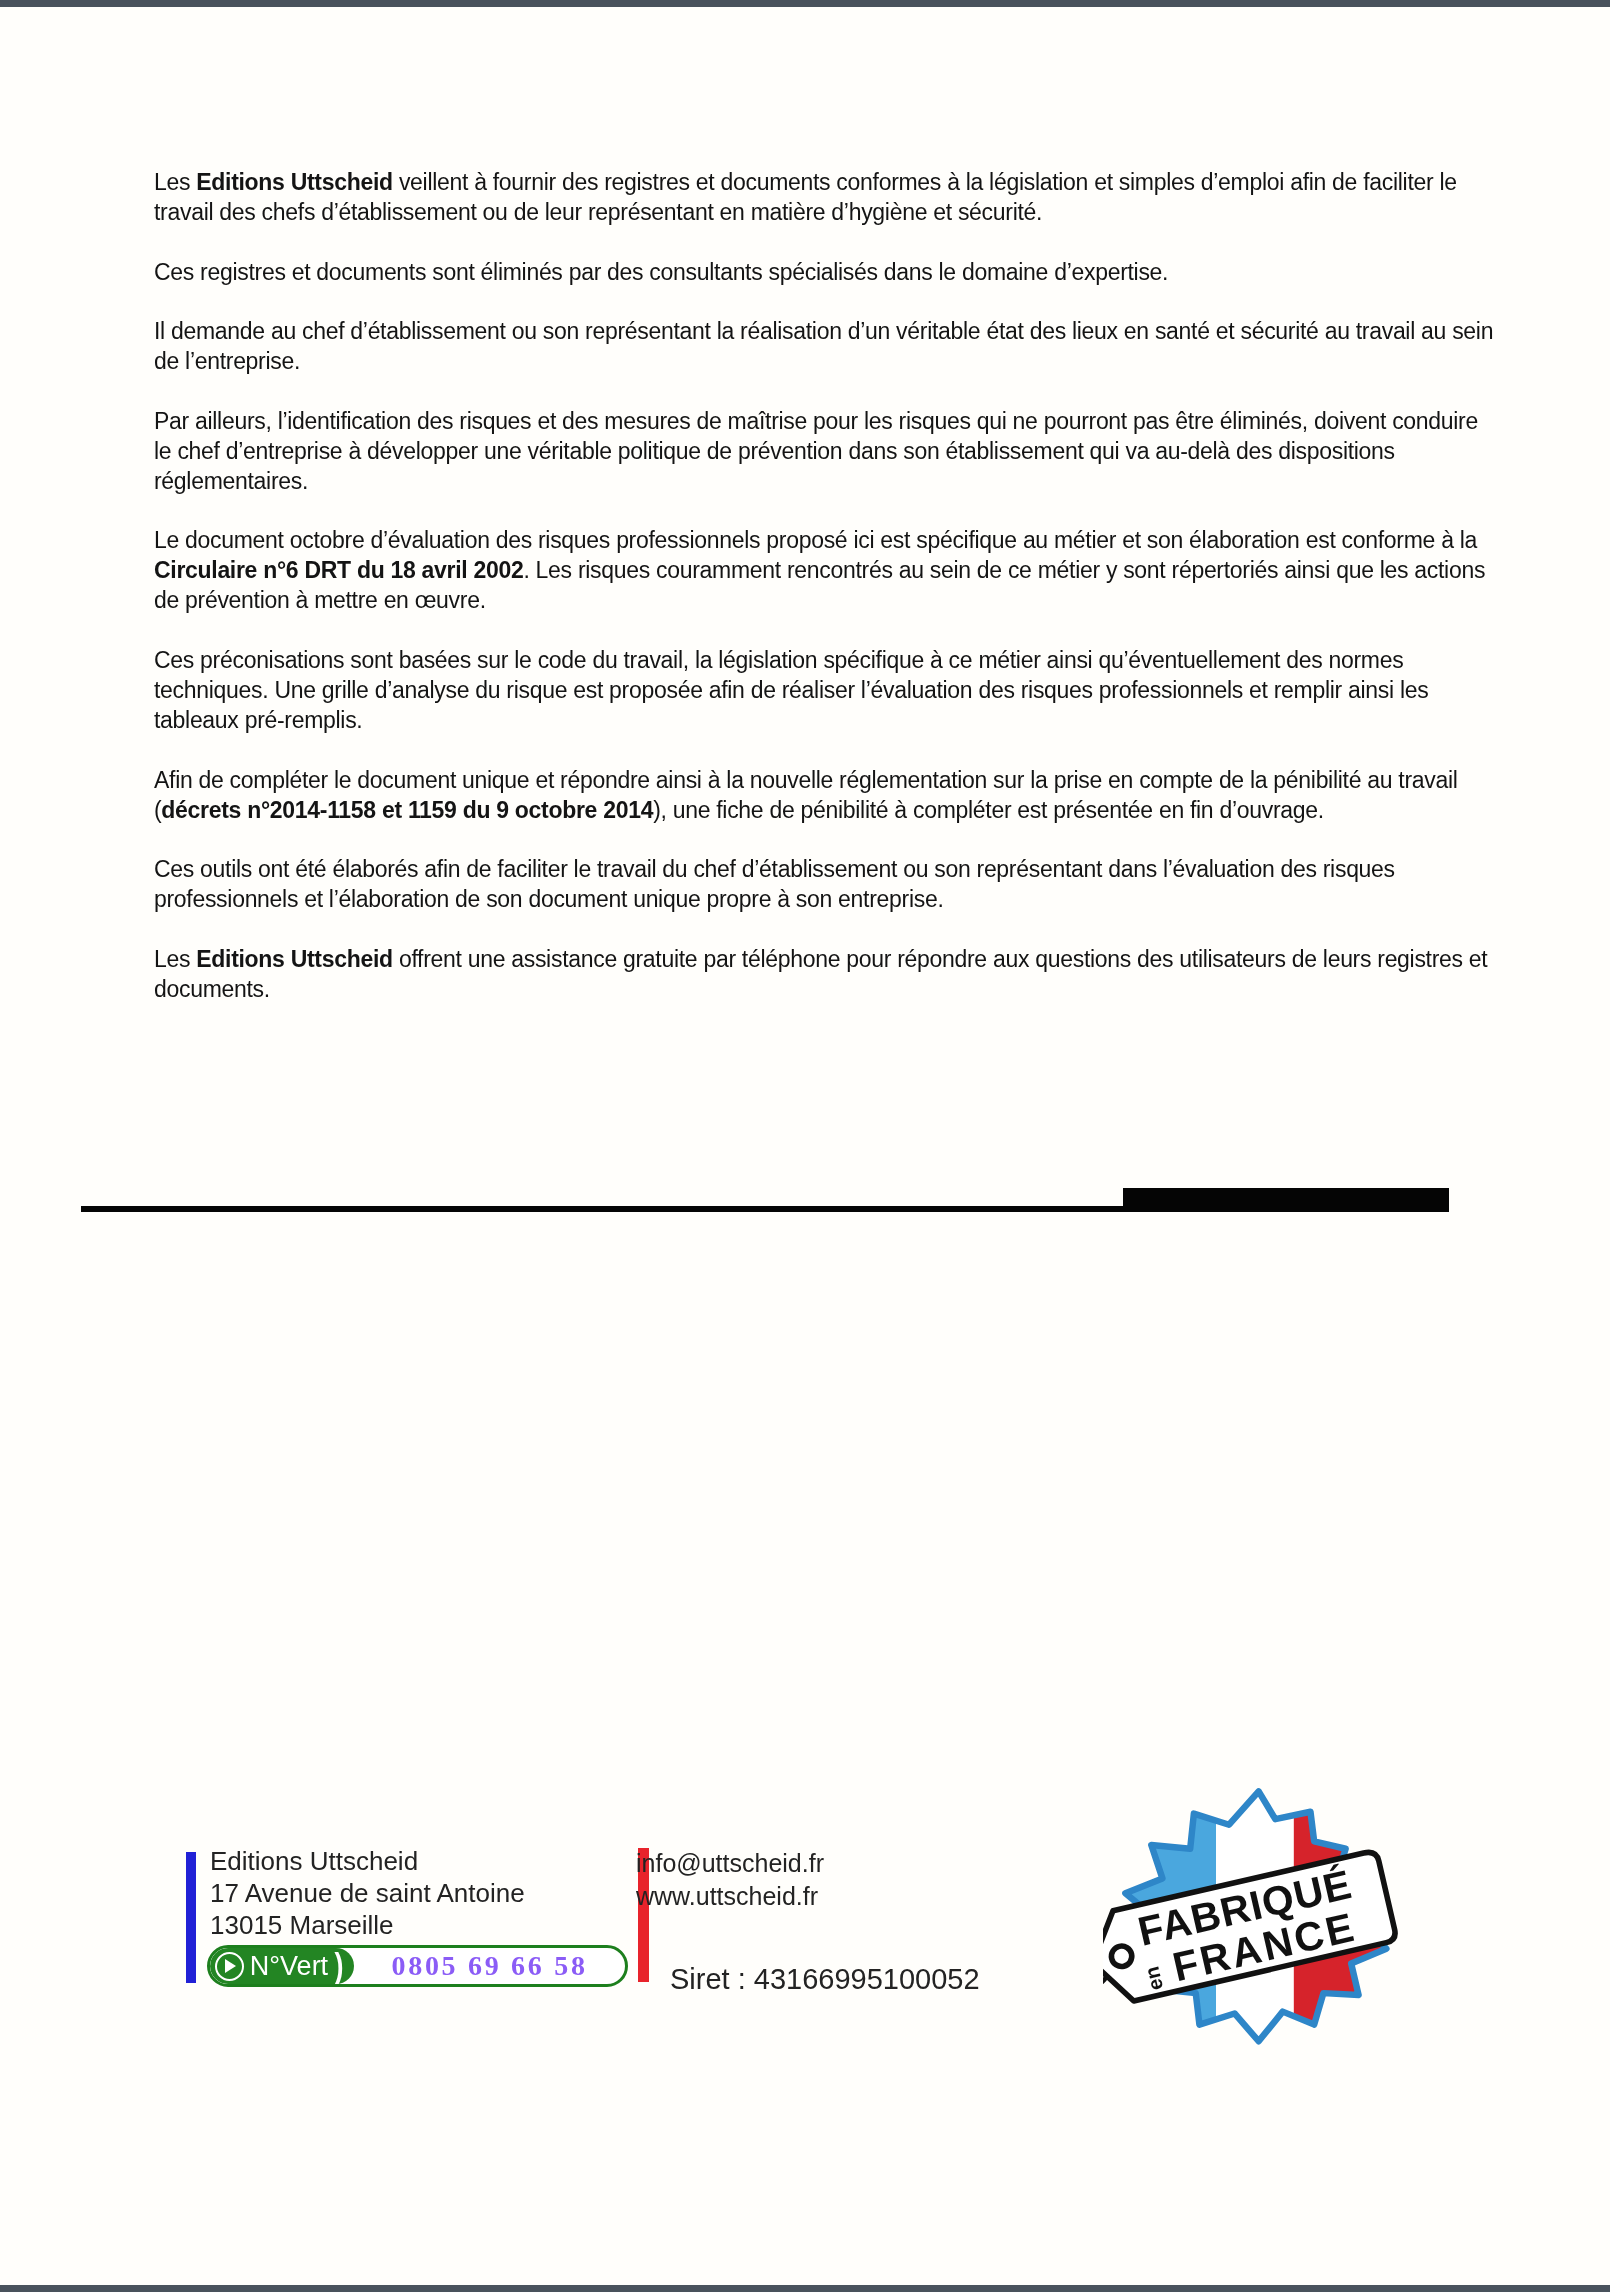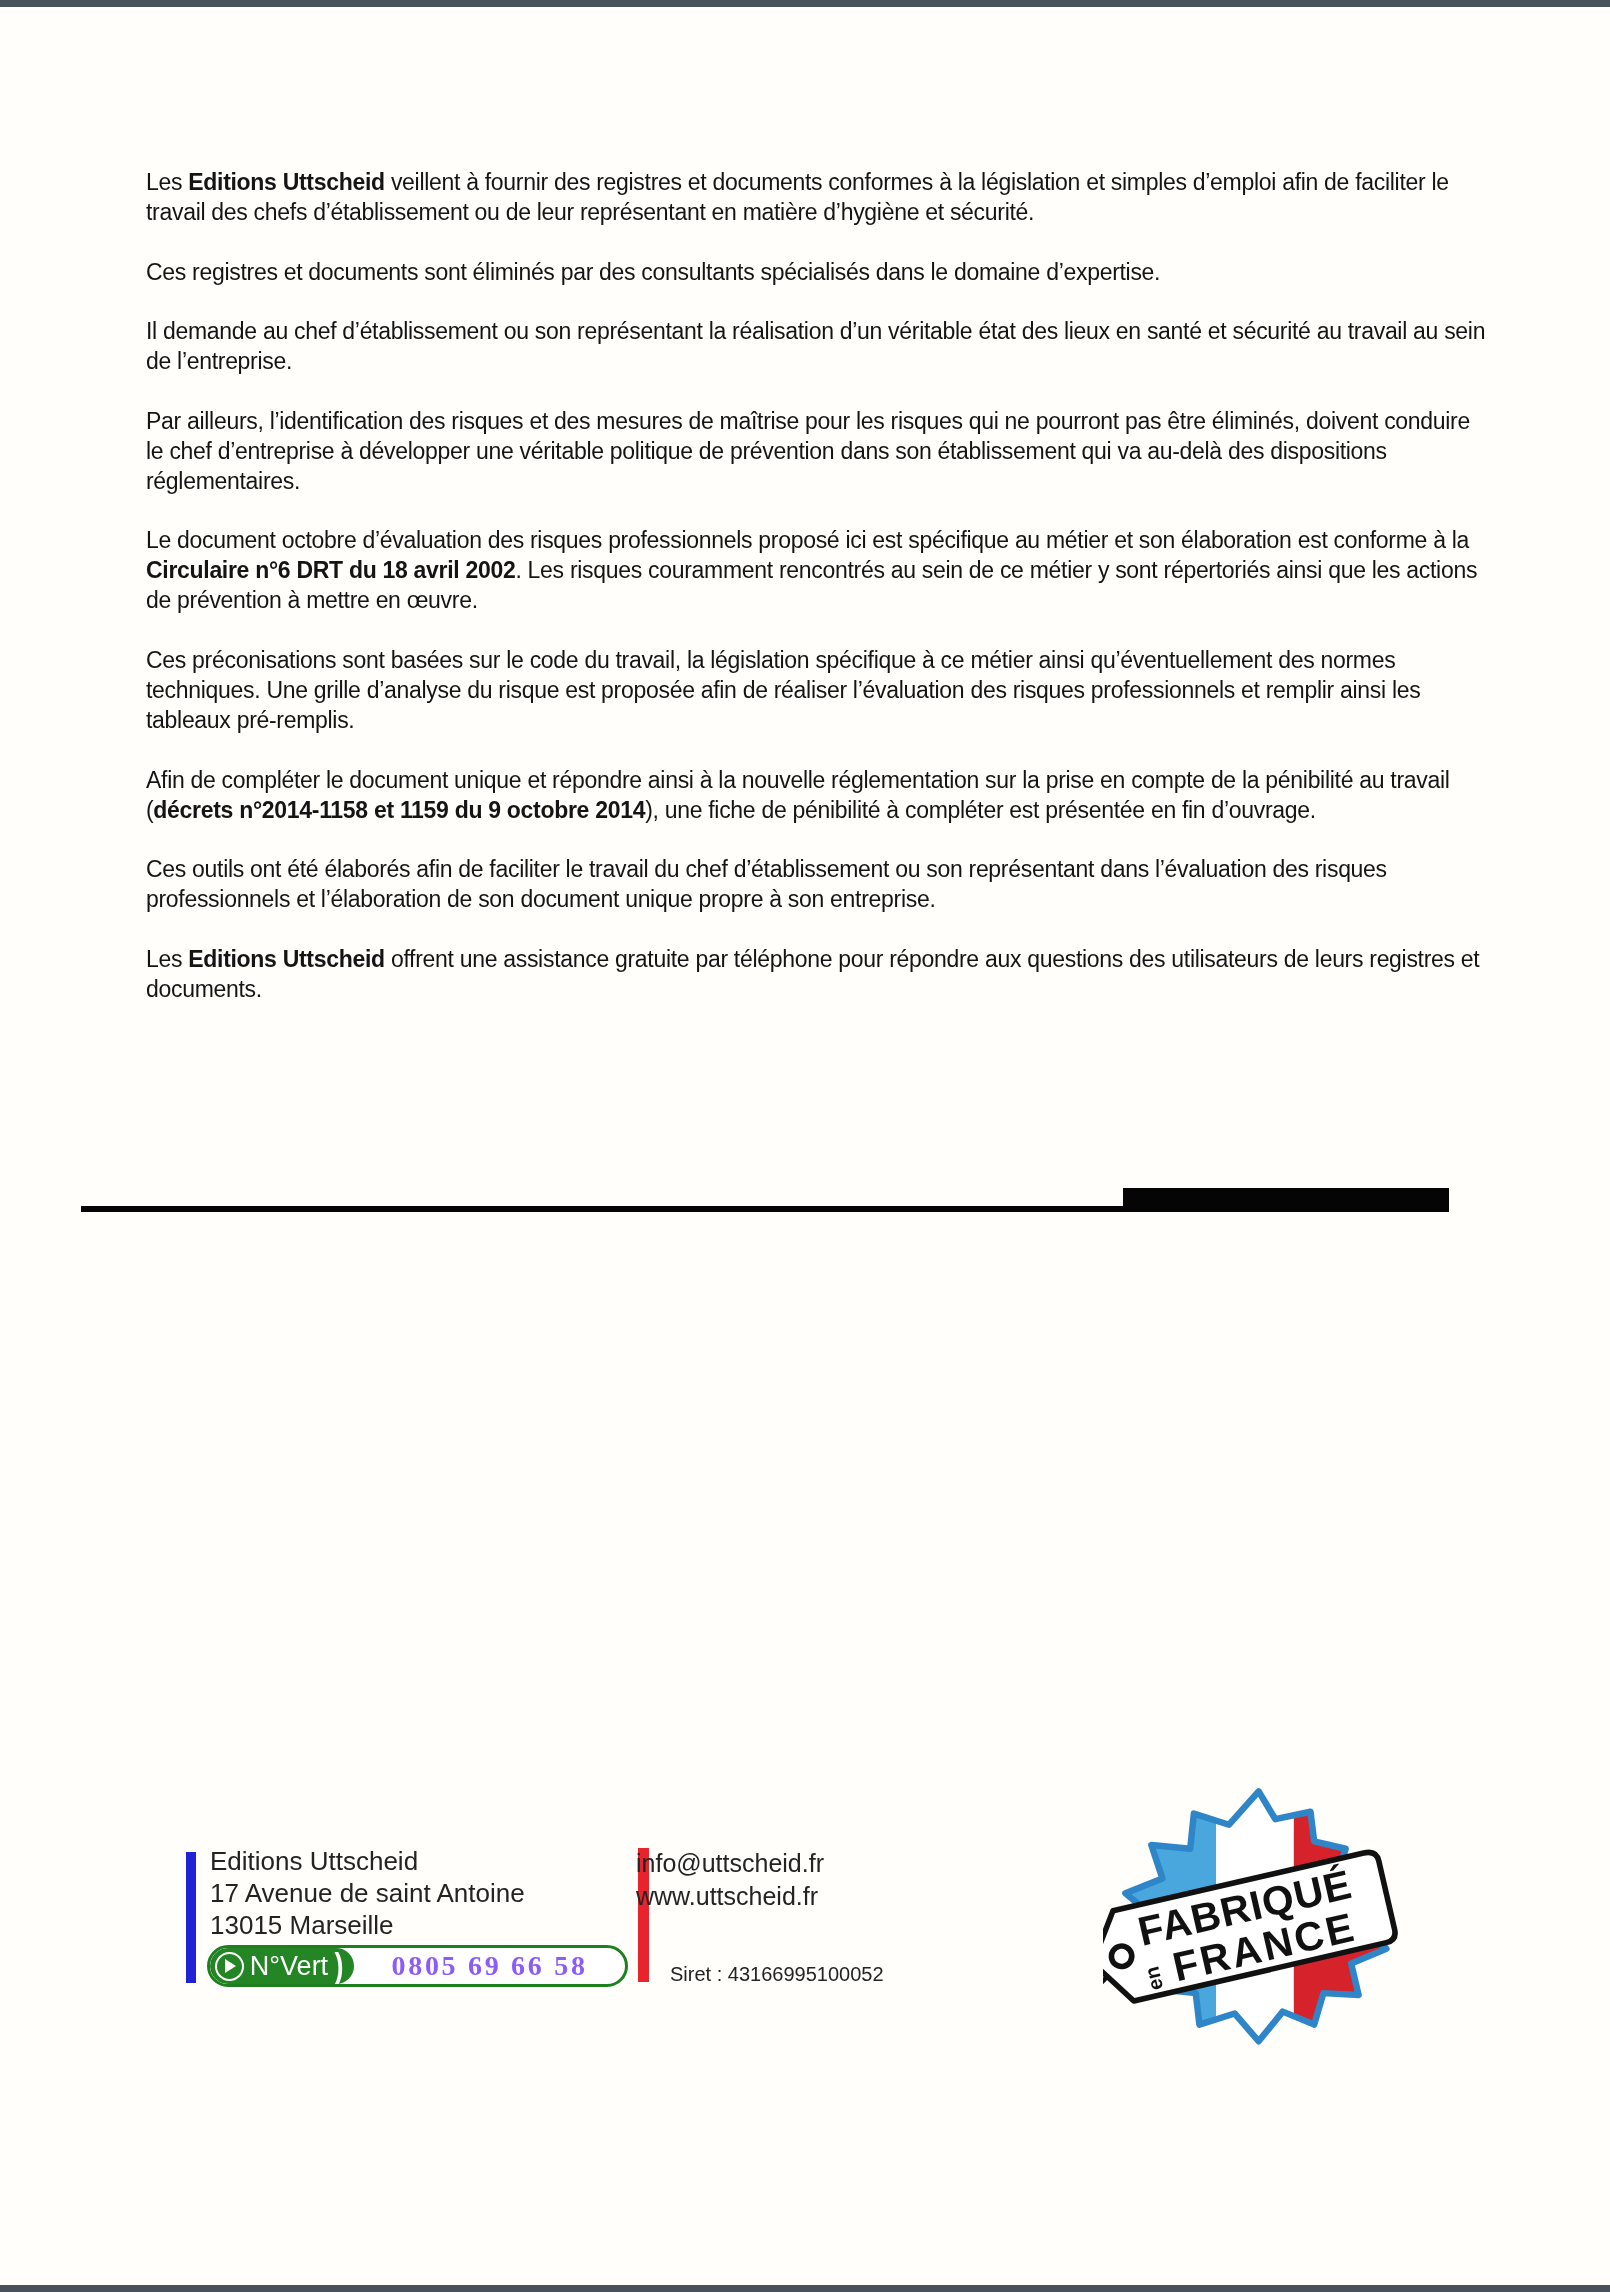--- a/index.html
+++ b/index.html
@@ -7,38 +7,38 @@
     width:1610px;height:2293px;position:relative;overflow:hidden;
     background:#fffefb;
     font-family:"Liberation Sans", sans-serif;
     color:#161616;
   }
   .edge-bar{position:absolute;left:0;width:1610px;background:#49525c;}
   .edge-bar.top{top:0;height:7.2px;}
   .edge-bar.bottom{top:2285px;height:8px;}
 
   .content{
-    position:absolute;left:146px;top:167px;width:1345px;
+    position:absolute;left:154px;top:167px;width:1345px;
   }
   .content p{
     margin:0 0 29.6px 0;
     font-size:23px;line-height:30px;letter-spacing:-0.3px;
     color:#141414;
   }
   .content p span.b{font-weight:bold;}
 
   .divider-line{position:absolute;left:81px;top:1206px;width:1042px;height:6.3px;background:#050505;}
   .divider-block{position:absolute;left:1123px;top:1188px;width:326px;height:24px;background:#050505;}
 
   .bar-blue{position:absolute;left:186px;top:1852px;width:9.9px;height:131px;background:#2121d6;}
   .bar-red{position:absolute;left:638px;top:1848px;width:10.7px;height:134px;background:#e8232b;}
 
   .company{position:absolute;left:210px;top:1845px;font-size:26px;line-height:32px;color:#232323;}
   .contact{position:absolute;left:636px;top:1847px;font-size:25px;line-height:33px;color:#232323;}
-  .siret{position:absolute;left:670px;top:1963px;font-size:20px;color:#232323;}
+  .siret{position:absolute;left:670px;top:1963px;font-size:29px;color:#232323;}
 
   .nvert-badge{
     position:absolute;left:207px;top:1945px;width:421px;height:42px;
     border:3.6px solid #1d7f1d;border-radius:23px;background:#fff;
     display:flex;align-items:center;box-sizing:border-box;overflow:hidden;
   }
   .nvert-left{
     height:100%;background:#238523;border-radius:19.7px;
     display:flex;align-items:center;padding:0 10.7px 0 4.5px;gap:6.3px;box-sizing:border-box;
   }

